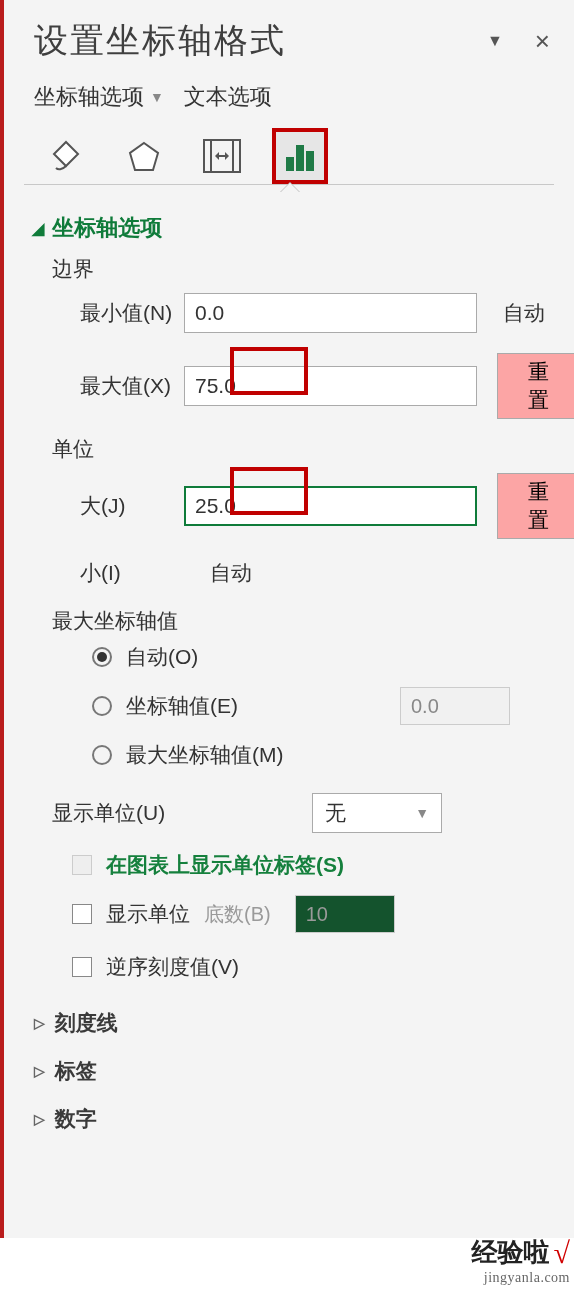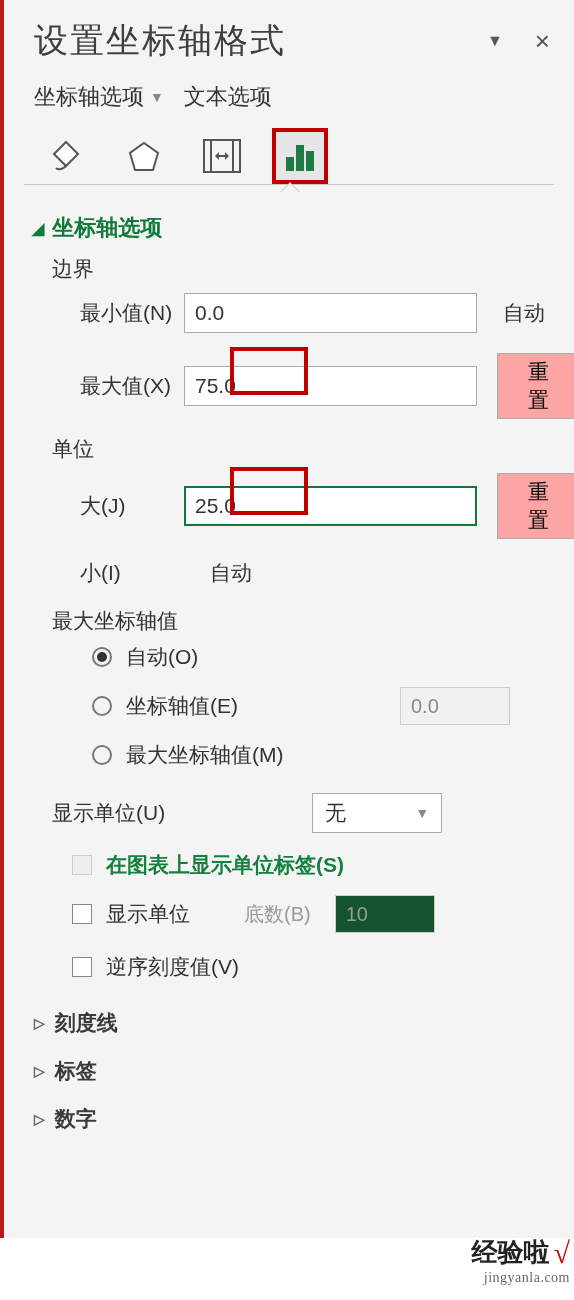--- a/index.html
+++ b/index.html
@@ -146,21 +146,21 @@
     width:130px; height:40px; border:1px solid #aaa; background:#fff; display:flex; align-items:center; justify-content:space-between;
     padding:0 12px; font-size:21px; color:#333;
   }
   .select .dd { color:#888; font-size:14px; }
   .checkbox-row { display:flex; align-items:center; gap:14px; padding:10px 0 10px 20px; font-size:21px; }
   .chk { width:20px; height:20px; border:1px solid #888; background:#fff; }
   .chk.disabled { background:#eee; border-color:#ccc; }
   .disabled-text { color:#15803d;font-weight:bold; }
   .base-row { display:flex; align-items:center; gap:14px; padding-left:20px; padding-top:6px; padding-bottom:10px;}
   .base-row .chk-wrap { display:flex; gap:14px; align-items:center; }
-  .base-row .base-lbl { font-size:20px; color:#9a9a9a; margin-left:40px;}
+  .base-row .base-lbl { font-size:20px; color:#9a9a9a; }
   .base-inp { width:100px; height:38px; border:1px solid #ccc; background:#14532d; color:#9a9a9a; font-size:20px; padding:0 10px; margin-left:10px;}
   .watermark {
     position:absolute; right:4px; bottom:14px; text-align:right;
     font-family: Liberation Serif, serif;
   }
   .watermark .line1 { font-size:26px; font-weight:700; color:#222; display:flex; align-items:center; gap:4px; justify-content:flex-end;}
   .watermark .check { color:#d00000; font-size:30px; font-weight:700;}
   .watermark .line2 { font-size:14px; color:#666; letter-spacing:0.5px;text-align:right;}
   
   svg { display:block; }

